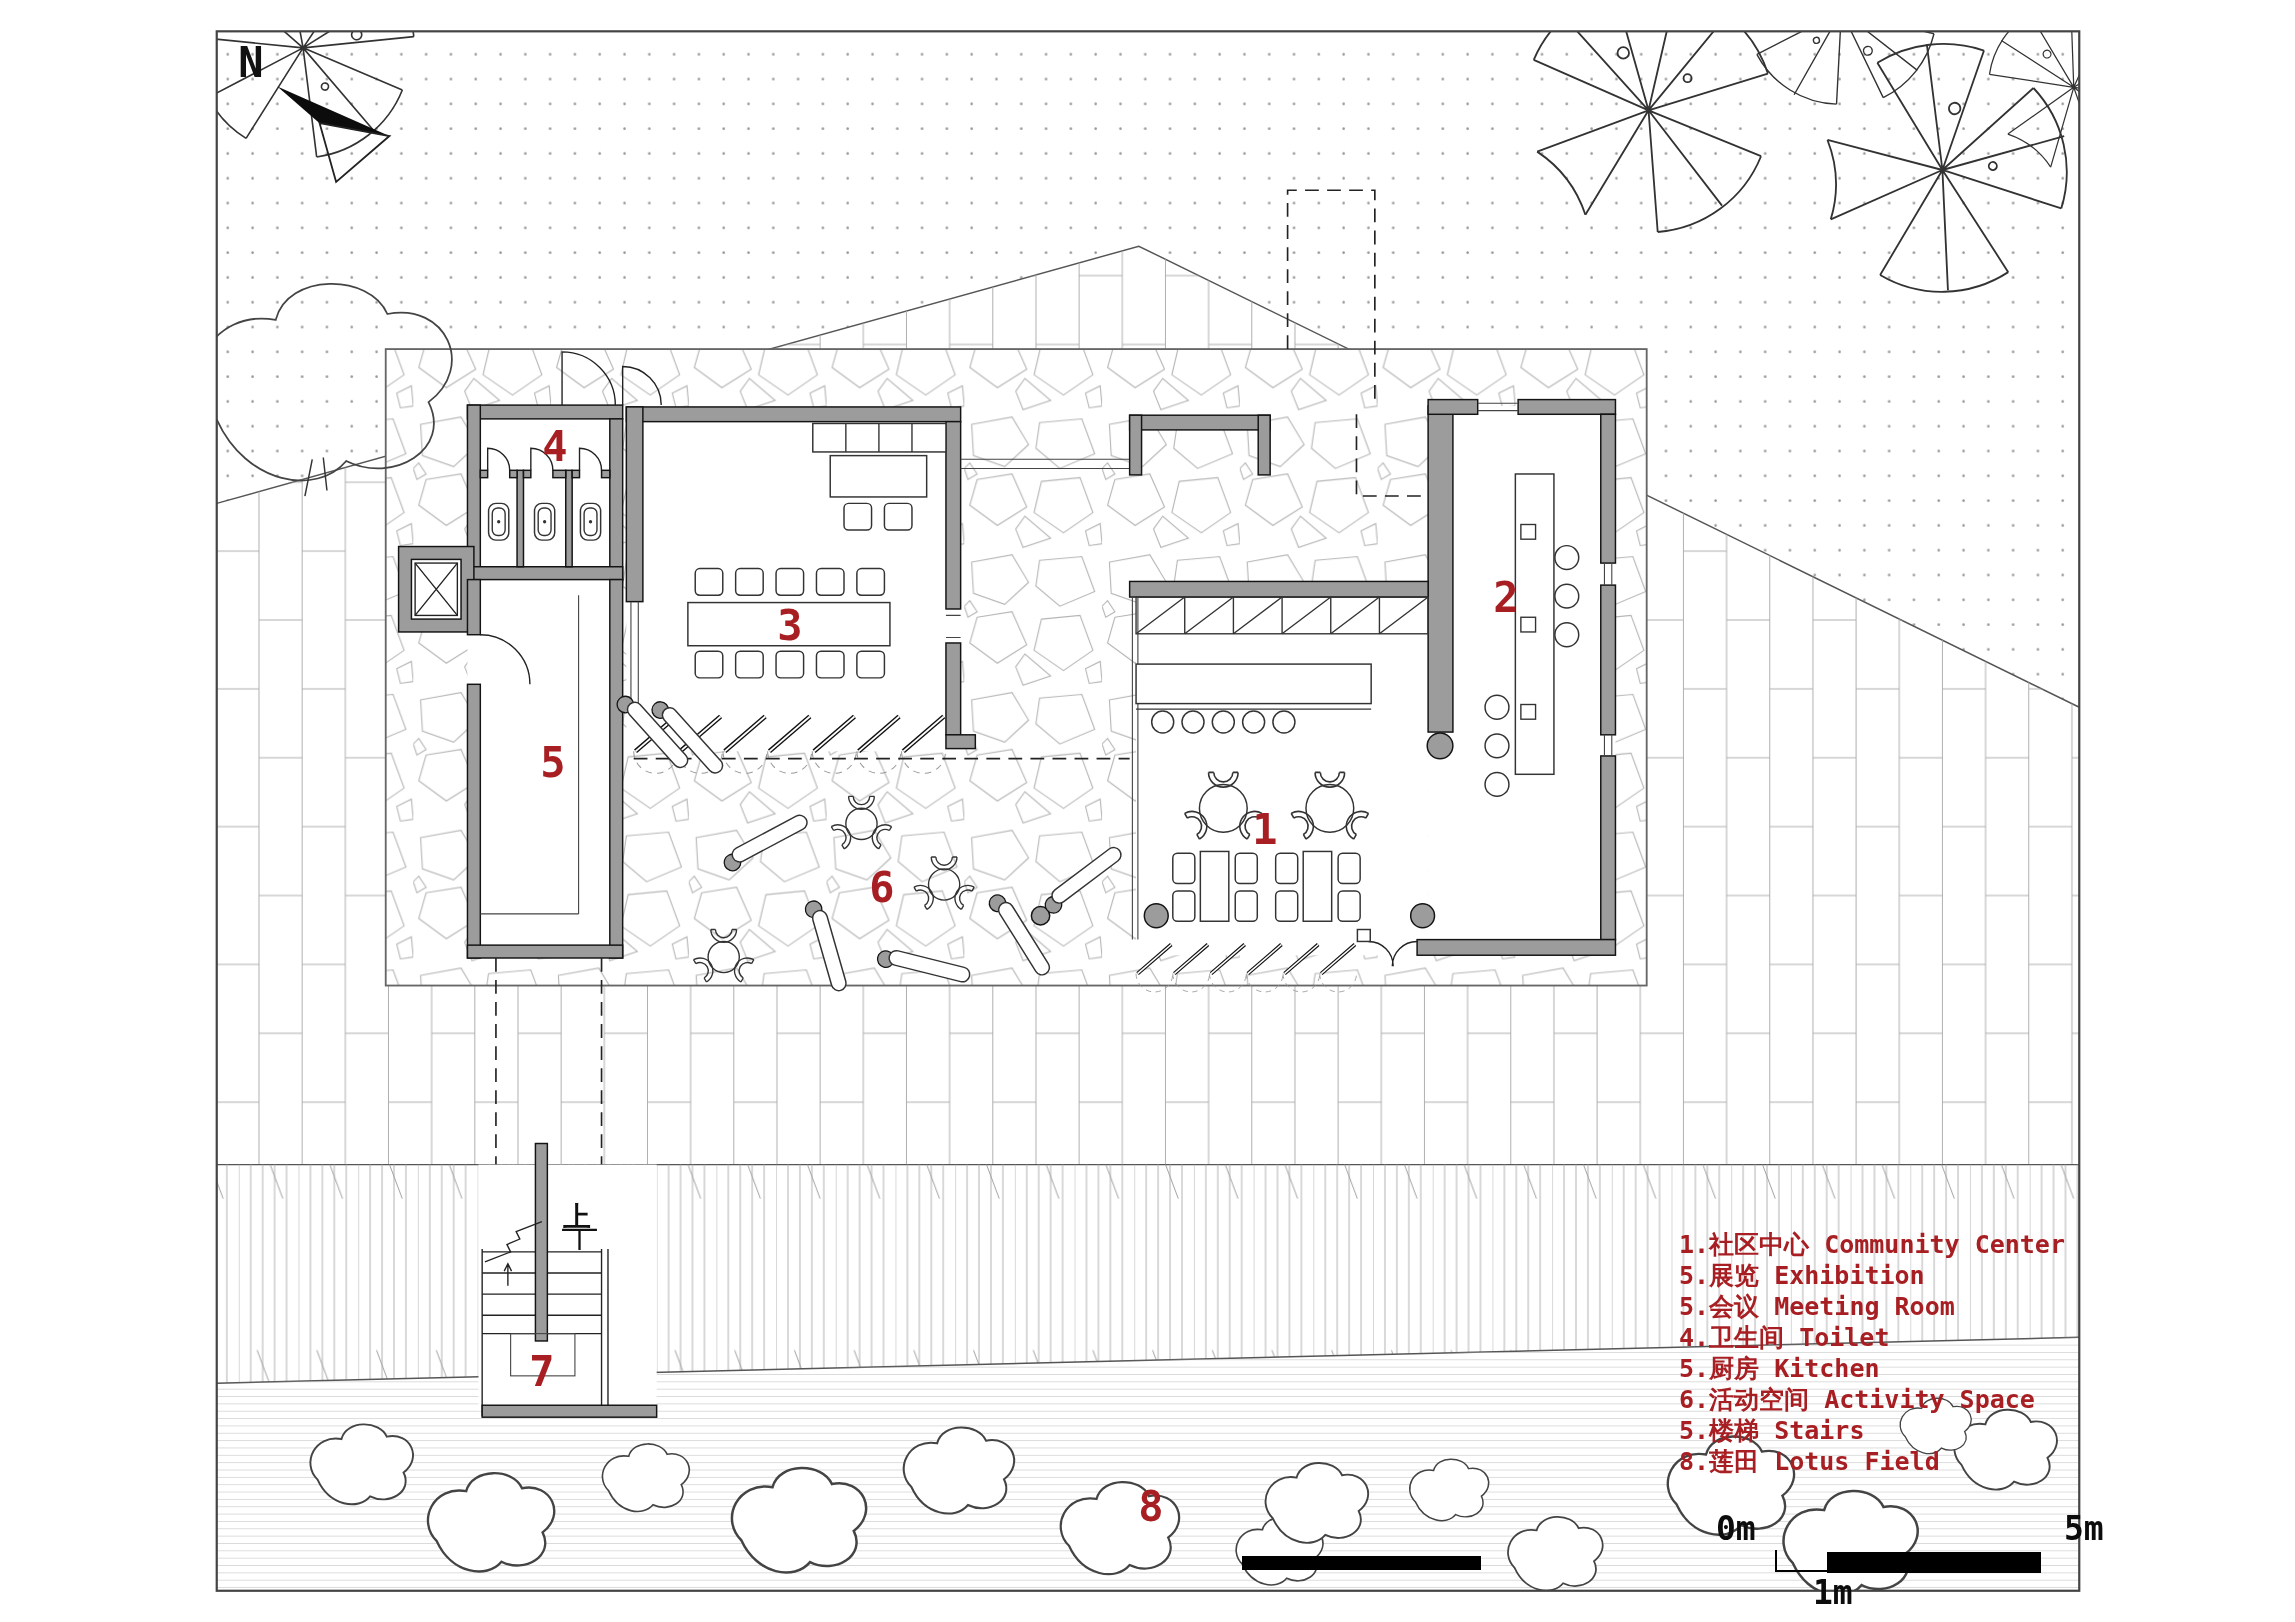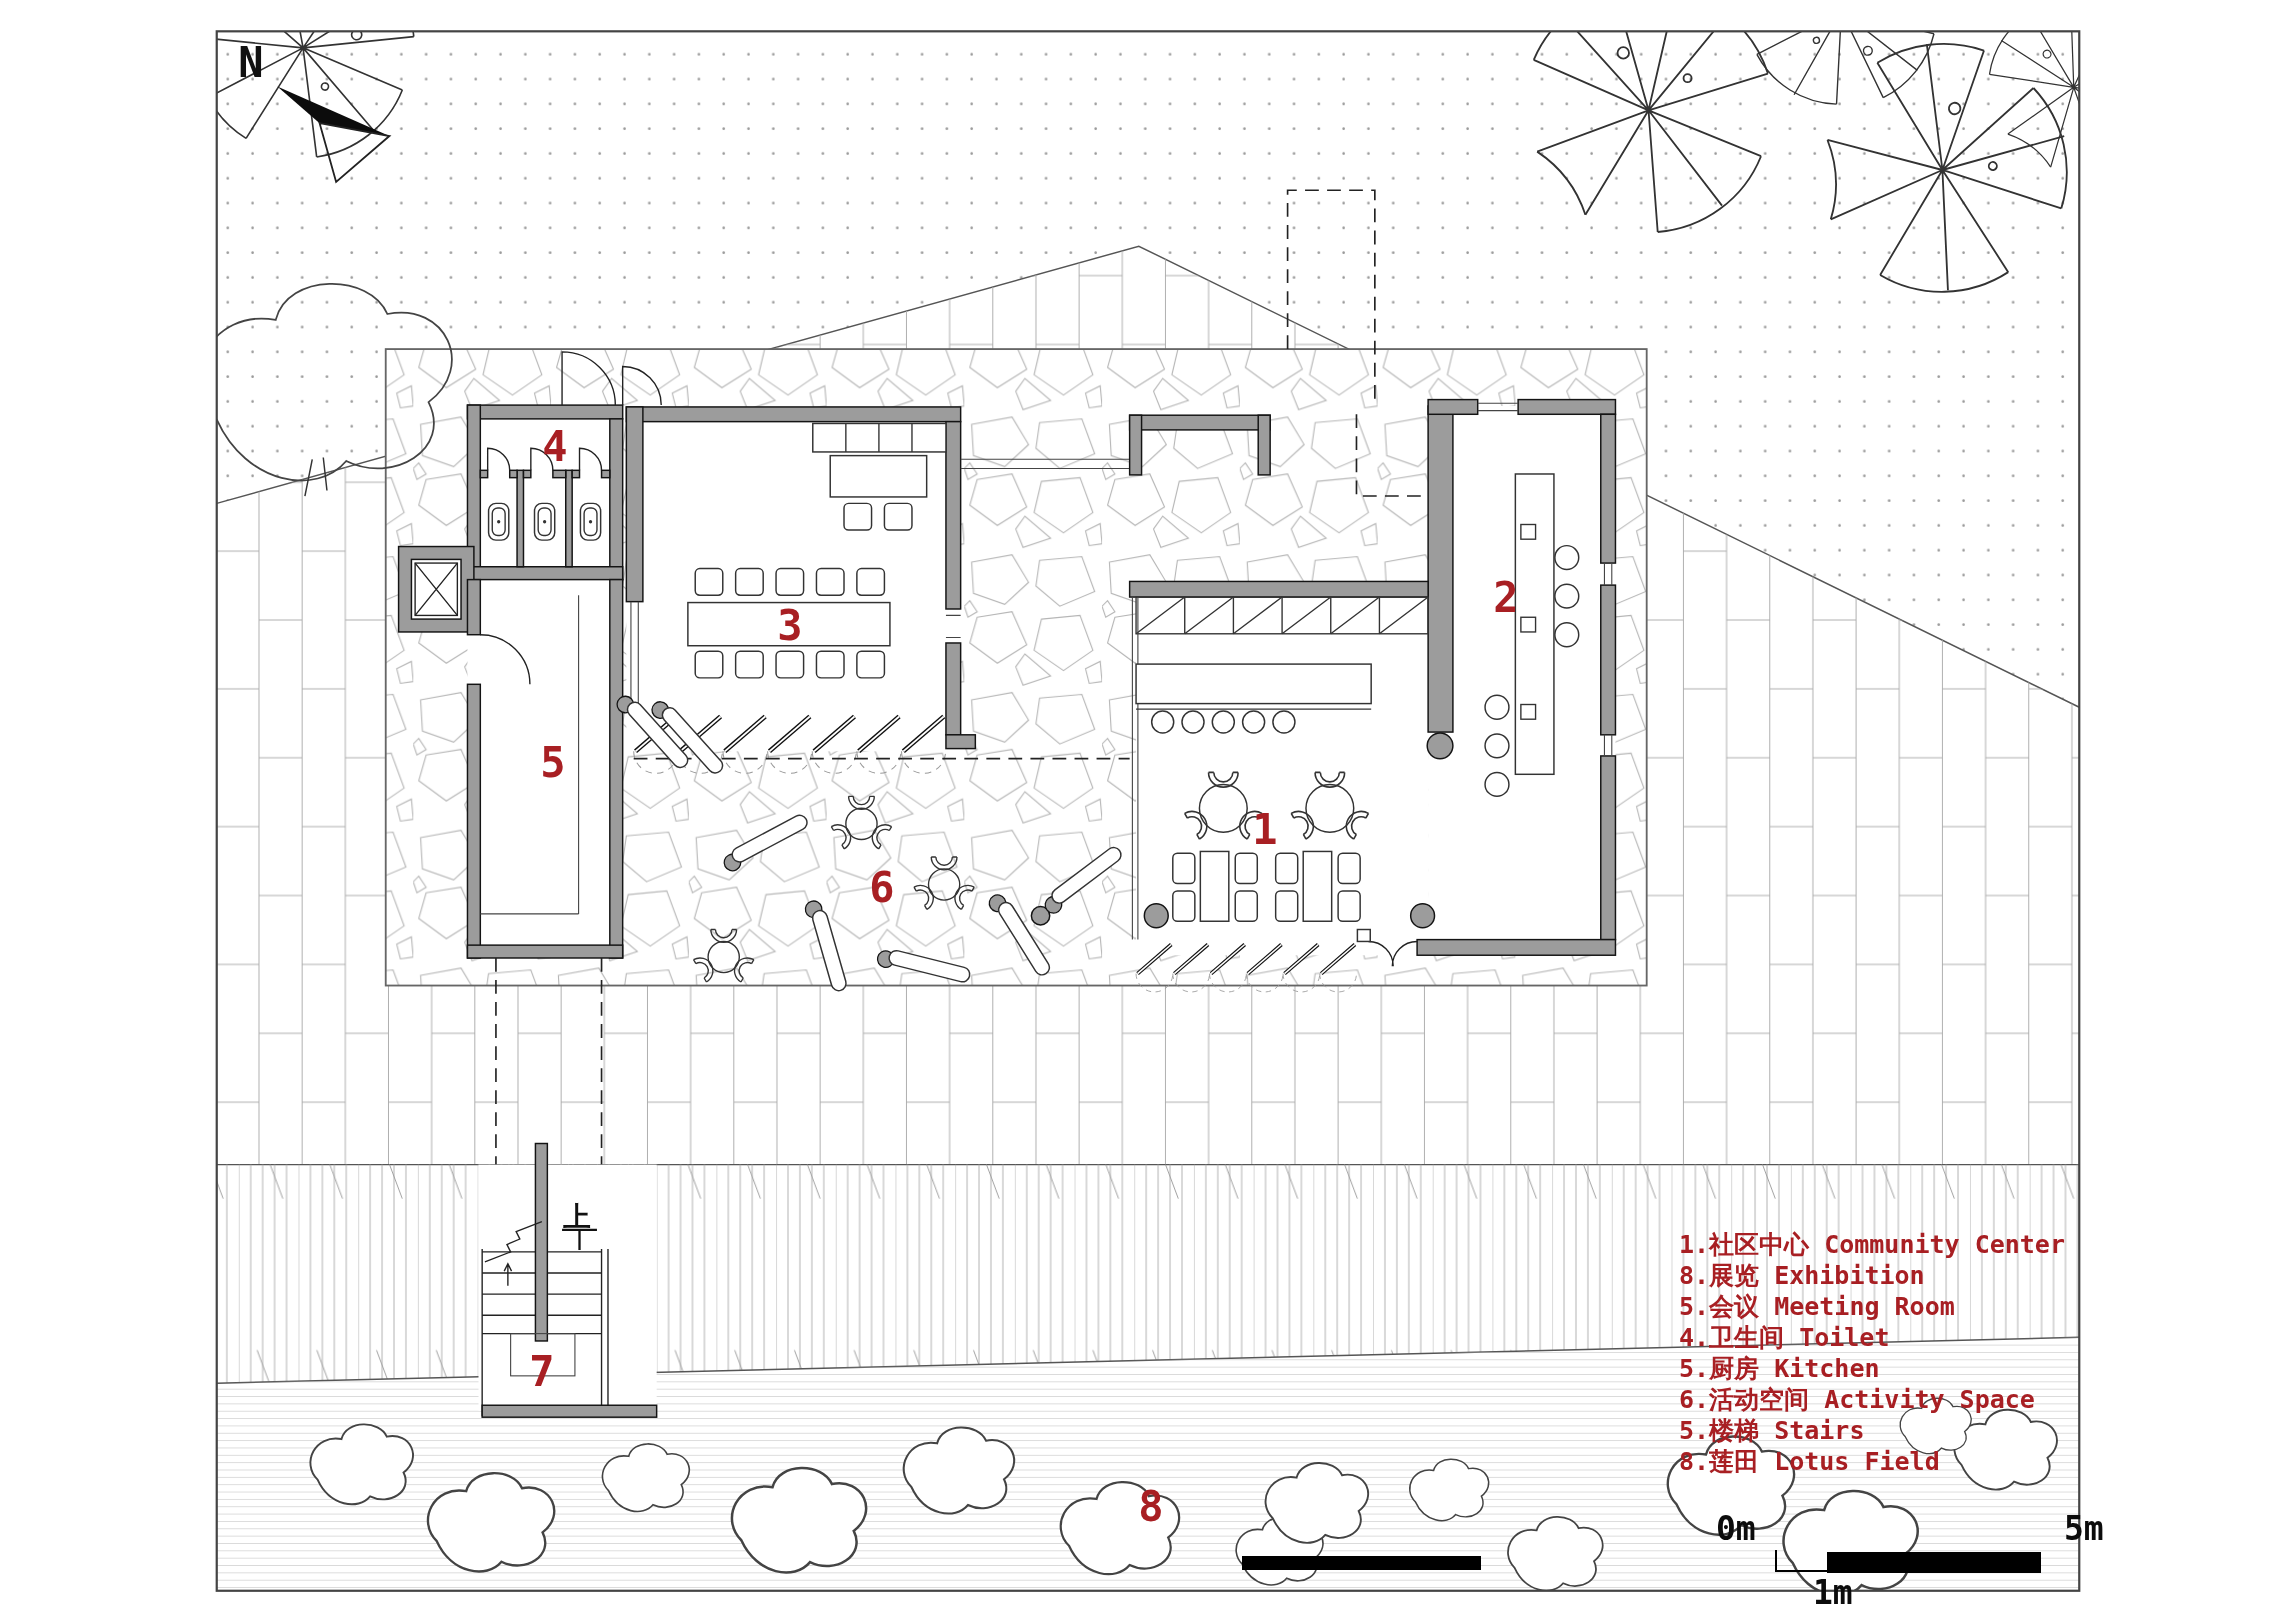--- a/index.html
+++ b/index.html
@@ -356,21 +356,21 @@
   <div class="room-num" style="left:555px;top:446px;">4</div>
   <div class="room-num" style="left:553px;top:762px;">5</div>
   <div class="room-num" style="left:882px;top:887px;">6</div>
   <div class="room-num" style="left:542px;top:1371px;">7</div>
   <div class="room-num" style="left:1151px;top:1506px;">8</div>
 
   <div class="up-label" style="left:577px;top:1217px;">上</div>
 
   <ul class="legend">
     <li>1.社区中心 Community Center</li>
-    <li>8.展览 Exhibition</li>
+    <li>5.展览 Exhibition</li>
     <li>5.会议 Meeting Room</li>
     <li>4.卫生间 Toilet</li>
     <li>5.厨房 Kitchen</li>
     <li>6.活动空间 Activity Space</li>
     <li>5.楼梯 Stairs</li>
     <li>8.莲田 Lotus Field</li>
   </ul>
 
   <div class="title-bar"></div>
 

